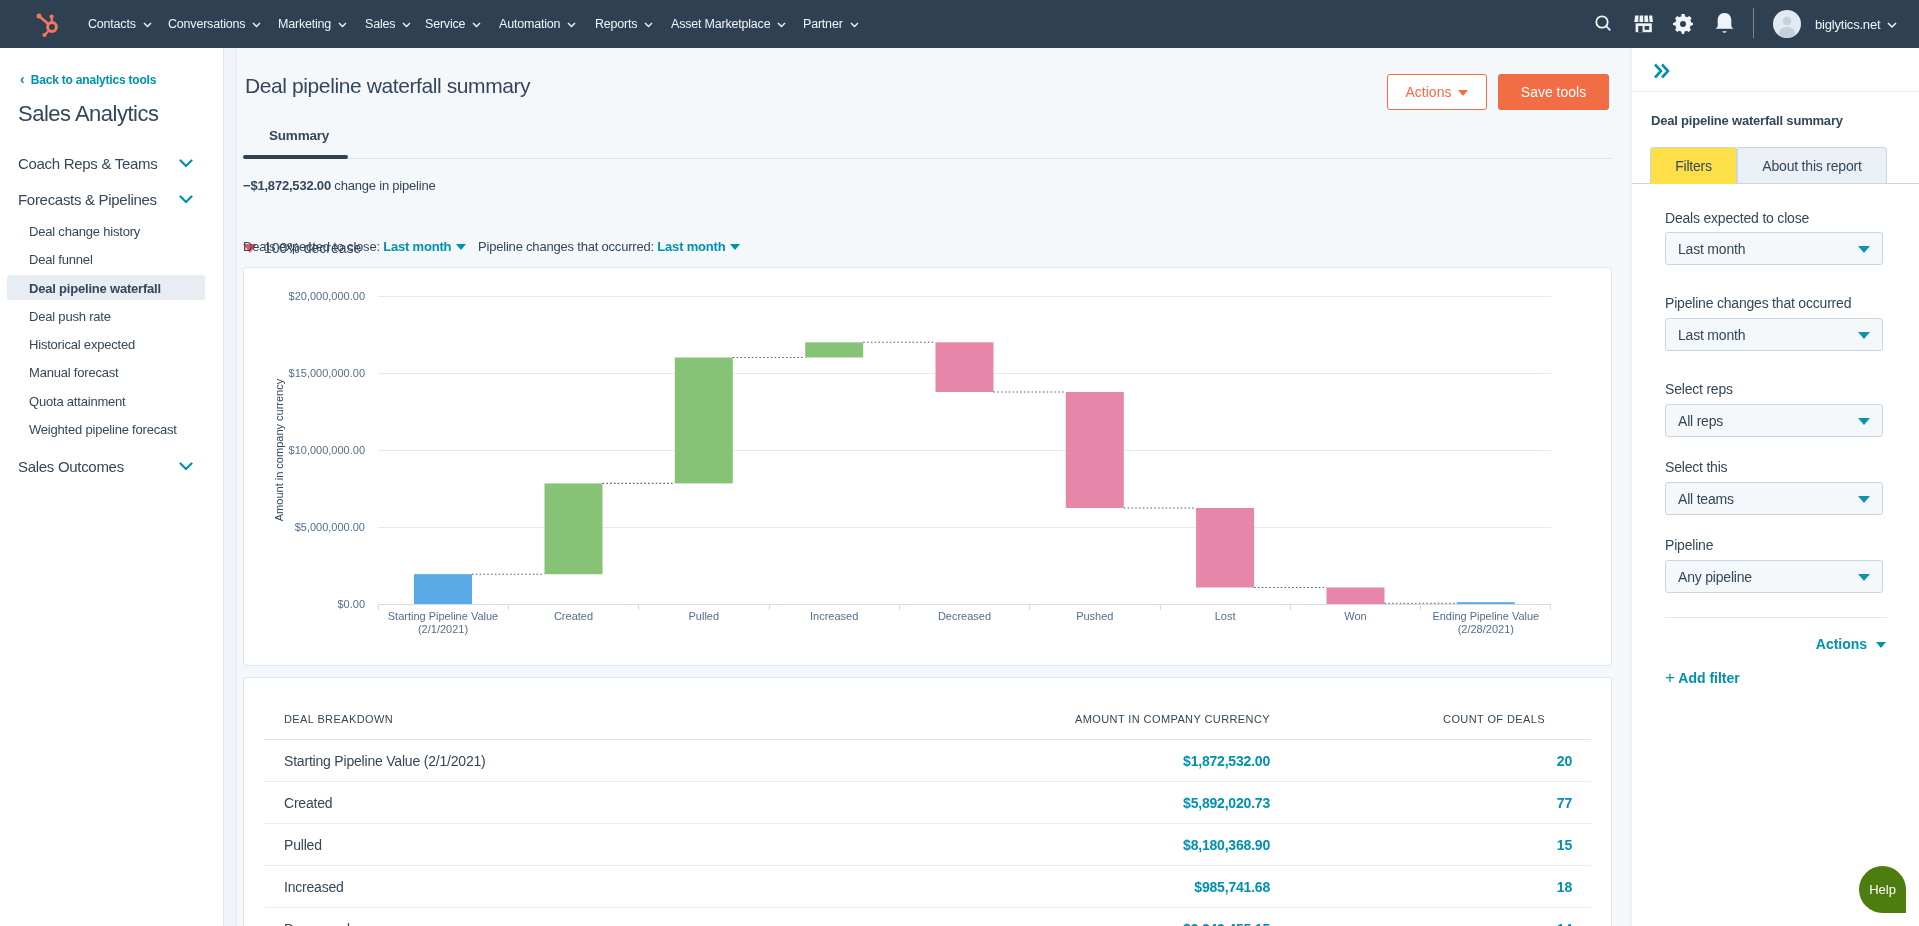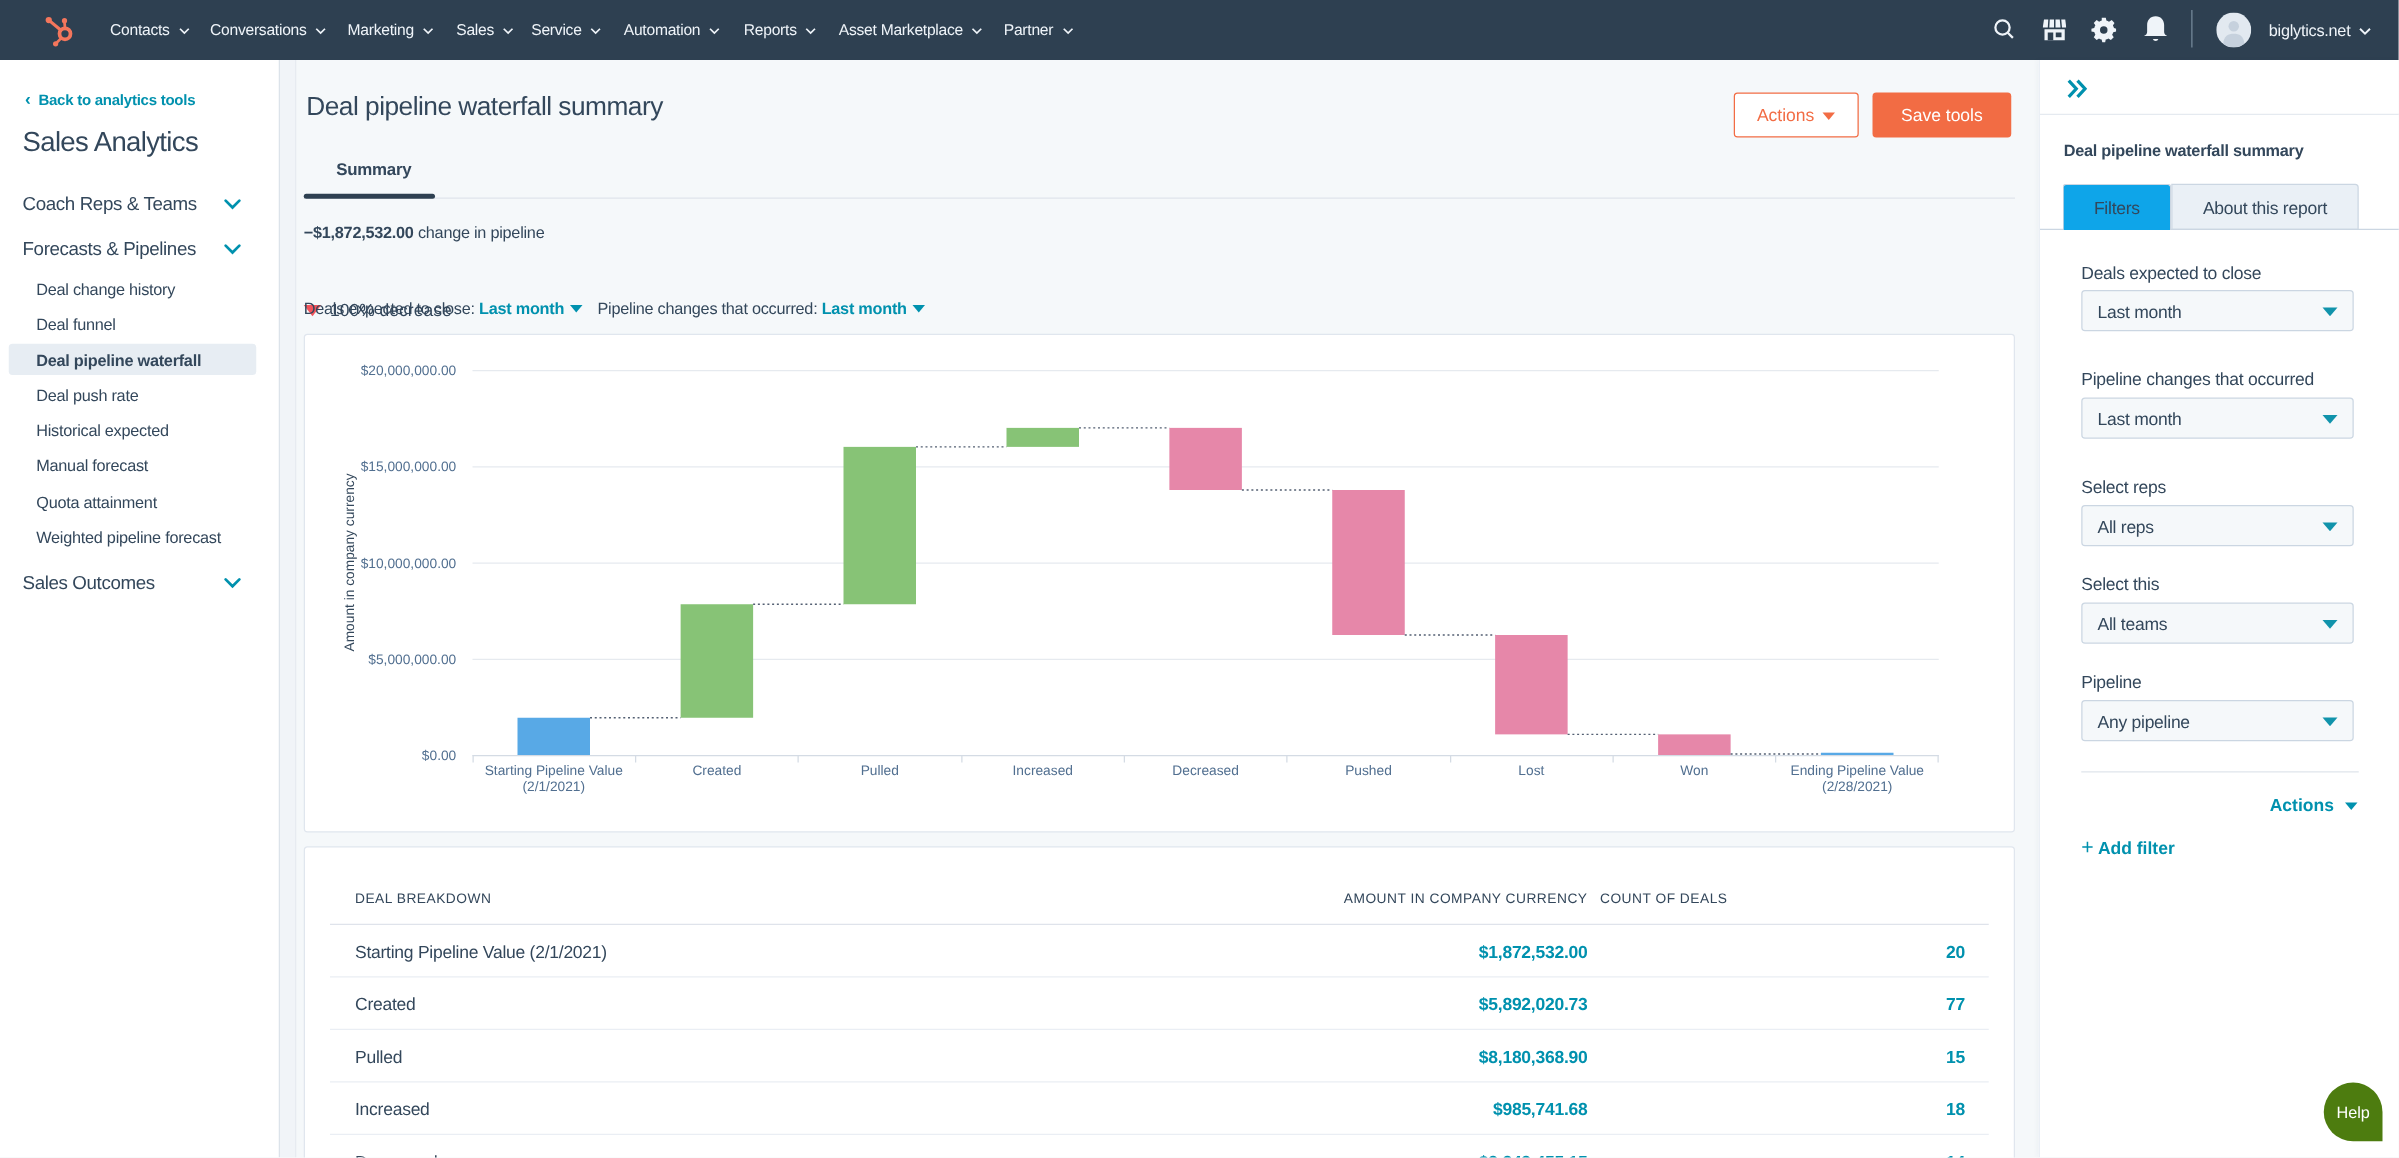--- a/index.html
+++ b/index.html
@@ -233,21 +233,21 @@
     <text x="1111.5" y="352">Won</text>
     <text x="1241.8" y="352">Ending Pipeline Value</text>
     <text x="1241.8" y="365">(2/28/2021)</text>
   </g>
 </svg>
 </div>
 
 <div class="card" style="left:243px;top:677px;width:1369px;height:300px">
   <div class="thead" style="left:40px;top:35px">DEAL BREAKDOWN</div>
   <div class="thead" style="left:726px;top:35px;width:300px;text-align:right">AMOUNT IN COMPANY CURRENCY</div>
-  <div class="thead" style="left:1036px;top:35px;width:300px;text-align:left">COUNT OF DEALS</div>
+  <div class="thead" style="left:1001px;top:35px;width:300px;text-align:right">COUNT OF DEALS</div>
   <div class="tline" style="top:61px;background:#dfe3eb"></div>
   <div class="trow" style="left:40px;top:75px">Starting Pipeline Value (2/1/2021)</div>
   <div class="tval" style="left:726px;top:75px;width:300px">$1,872,532.00</div>
   <div class="tval" style="left:1028px;top:75px;width:300px">20</div>
   <div class="tline" style="top:103px"></div>
   <div class="trow" style="left:40px;top:117px">Created</div>
   <div class="tval" style="left:726px;top:117px;width:300px">$5,892,020.73</div>
   <div class="tval" style="left:1028px;top:117px;width:300px">77</div>
   <div class="tline" style="top:145px"></div>
   <div class="trow" style="left:40px;top:159px">Pulled</div>
@@ -263,21 +263,21 @@
   <div class="tval" style="left:1028px;top:243px;width:300px">14</div>
 </div>
 
 <div id="rpanel">
   <svg class="abs" style="left:21px;top:15px" width="17" height="16" viewBox="0 0 17 16">
     <path d="M2 1.5 L8 8 L2 14.5" stroke="#0091ae" stroke-width="2.6" fill="none"></path>
     <path d="M9 1.5 L15 8 L9 14.5" stroke="#0091ae" stroke-width="2.6" fill="none"></path>
   </svg>
   <div class="rp-divider"></div>
   <div class="rp-title">Deal pipeline waterfall summary</div>
-  <div class="abs" style="left:18px;top:99px;width:87px;height:37px;background:#0ea5e9;border:1px solid #cbd6e2;border-bottom:none;border-radius:3px 3px 0 0;z-index:2;font-size:14px;display:flex;align-items:center;justify-content:center;letter-spacing:-0.2px">Filters</div>
+  <div class="abs" style="left:18px;top:99px;width:87px;height:37px;background:#fde047;border:1px solid #cbd6e2;border-bottom:none;border-radius:3px 3px 0 0;z-index:2;font-size:14px;display:flex;align-items:center;justify-content:center;letter-spacing:-0.2px">Filters</div>
   <div class="abs" style="left:105px;top:99px;width:150px;height:37px;background:#eaf0f6;border:1px solid #cbd6e2;border-radius:0 3px 0 0;font-size:14px;display:flex;align-items:center;justify-content:center;letter-spacing:-0.2px">About this report</div>
   <div class="abs" style="left:0px;top:135px;width:288px;height:1px;background:#cbd6e2;z-index:1"></div>
 
   <div class="rp-label" style="top:162px">Deals expected to close</div>
   <div class="rp-select" style="top:184px">Last month<span class="c"></span></div>
   <div class="rp-label" style="top:247px">Pipeline changes that occurred</div>
   <div class="rp-select" style="top:270px">Last month<span class="c"></span></div>
   <div class="rp-label" style="top:333px">Select reps</div>
   <div class="rp-select" style="top:356px">All reps<span class="c"></span></div>
   <div class="rp-label" style="top:411px">Select this</div>

